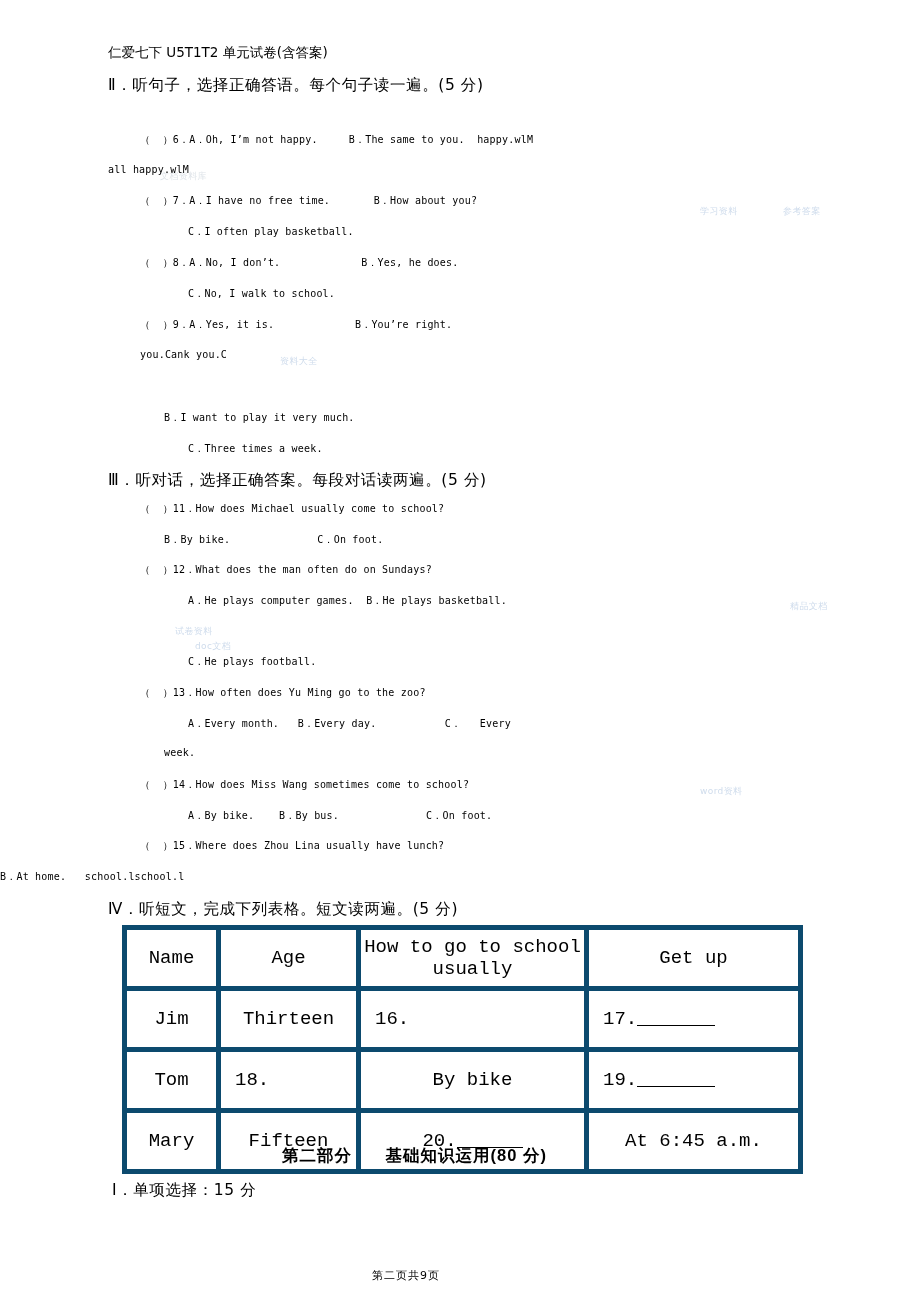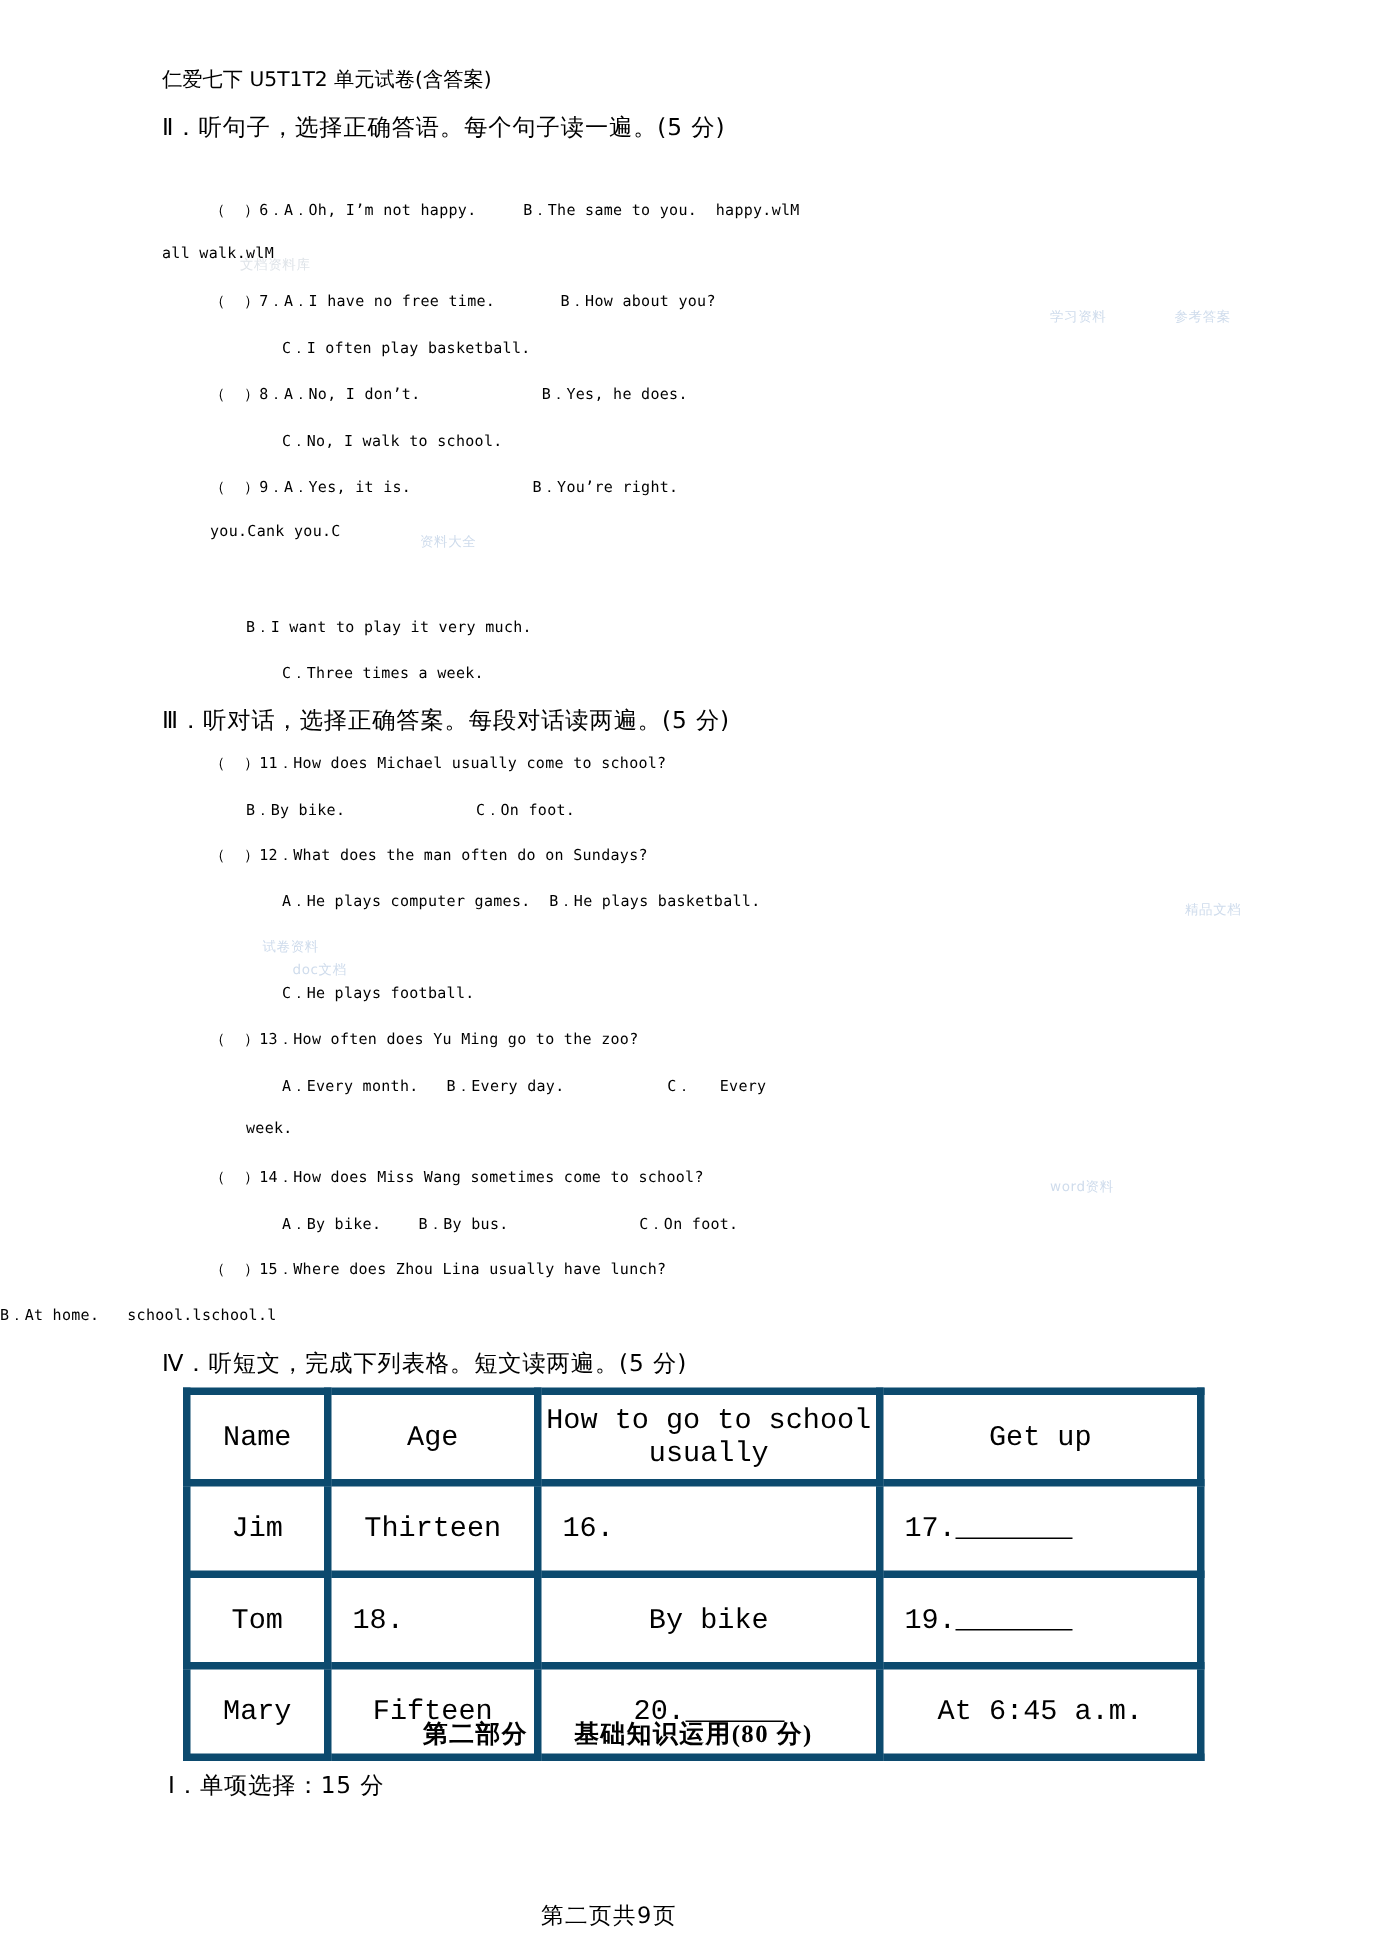--- a/index.html
+++ b/index.html
@@ -92,34 +92,34 @@
     width: 78px;
     height: 14px;
     vertical-align: -2px;
   }
   .blank-ul.short { width: 66px; }
 
   .part2 {
     position: absolute;
     left: 282px;
     top: 1145px;
-    font-family: Liberation Serif, serif;
+    font-family: Liberation Sans, sans-serif;
     font-weight: bold;
     font-size: 16.5px;
     white-space: pre;
     letter-spacing: 1px;
   }
   .footer {
     position: absolute;
     left: 0;
     top: 1268px;
     width: 812px;
     text-align: center;
     font-family: "DejaVu Sans", sans-serif;
-    font-size: 15px;
+    font-size: 11px;
     letter-spacing: 1px;
   }
   .footer-rule {
     position: absolute;
     left: 108px;
     top: 1262px;
     width: 704px;
     height: 0;
     border-top: 0px solid #000;
   }
@@ -136,21 +136,21 @@
   <div class="smudge blue" style="left:790px; top:600px;">精品文档</div>
   <div class="smudge blue" style="left:175px; top:625px;">试卷资料</div>
   <div class="smudge blue" style="left:195px; top:640px;">doc文档</div>
   <div class="smudge blue" style="left:700px; top:785px;">word资料</div>
 
   <div class="doc-header">仁爱七下 U5T1T2 单元试卷(含答案)</div>
 
   <div class="line cn" style="left:108px; top:75px;">Ⅱ．听句子，选择正确答语。每个句子读一遍。(5 分)</div>
 
   <div class="line mono" style="left:140px; top:133px;">（  ）6．A．Oh, I’m not happy.     B．The same to you.  happy.wlM</div>
-  <div class="line mono" style="left:108px; top:164px;">all walk.wlM</div>
+  <div class="line mono" style="left:108px; top:164px;">all happy.wlM</div>
 
   <div class="line mono" style="left:140px; top:194px;">（  ）7．A．I have no free time.       B．How about you?</div>
   <div class="line mono" style="left:188px; top:225px;">C．I often play basketball.</div>
 
   <div class="line mono" style="left:140px; top:256px;">（  ）8．A．No, I don’t.             B．Yes, he does.</div>
   <div class="line mono" style="left:188px; top:287px;">C．No, I walk to school.</div>
 
   <div class="line mono" style="left:140px; top:318px;">（  ）9．A．Yes, it is.             B．You’re right.</div>
   <div class="line mono" style="left:140px; top:349px;">you.Cank you.C</div>
 

